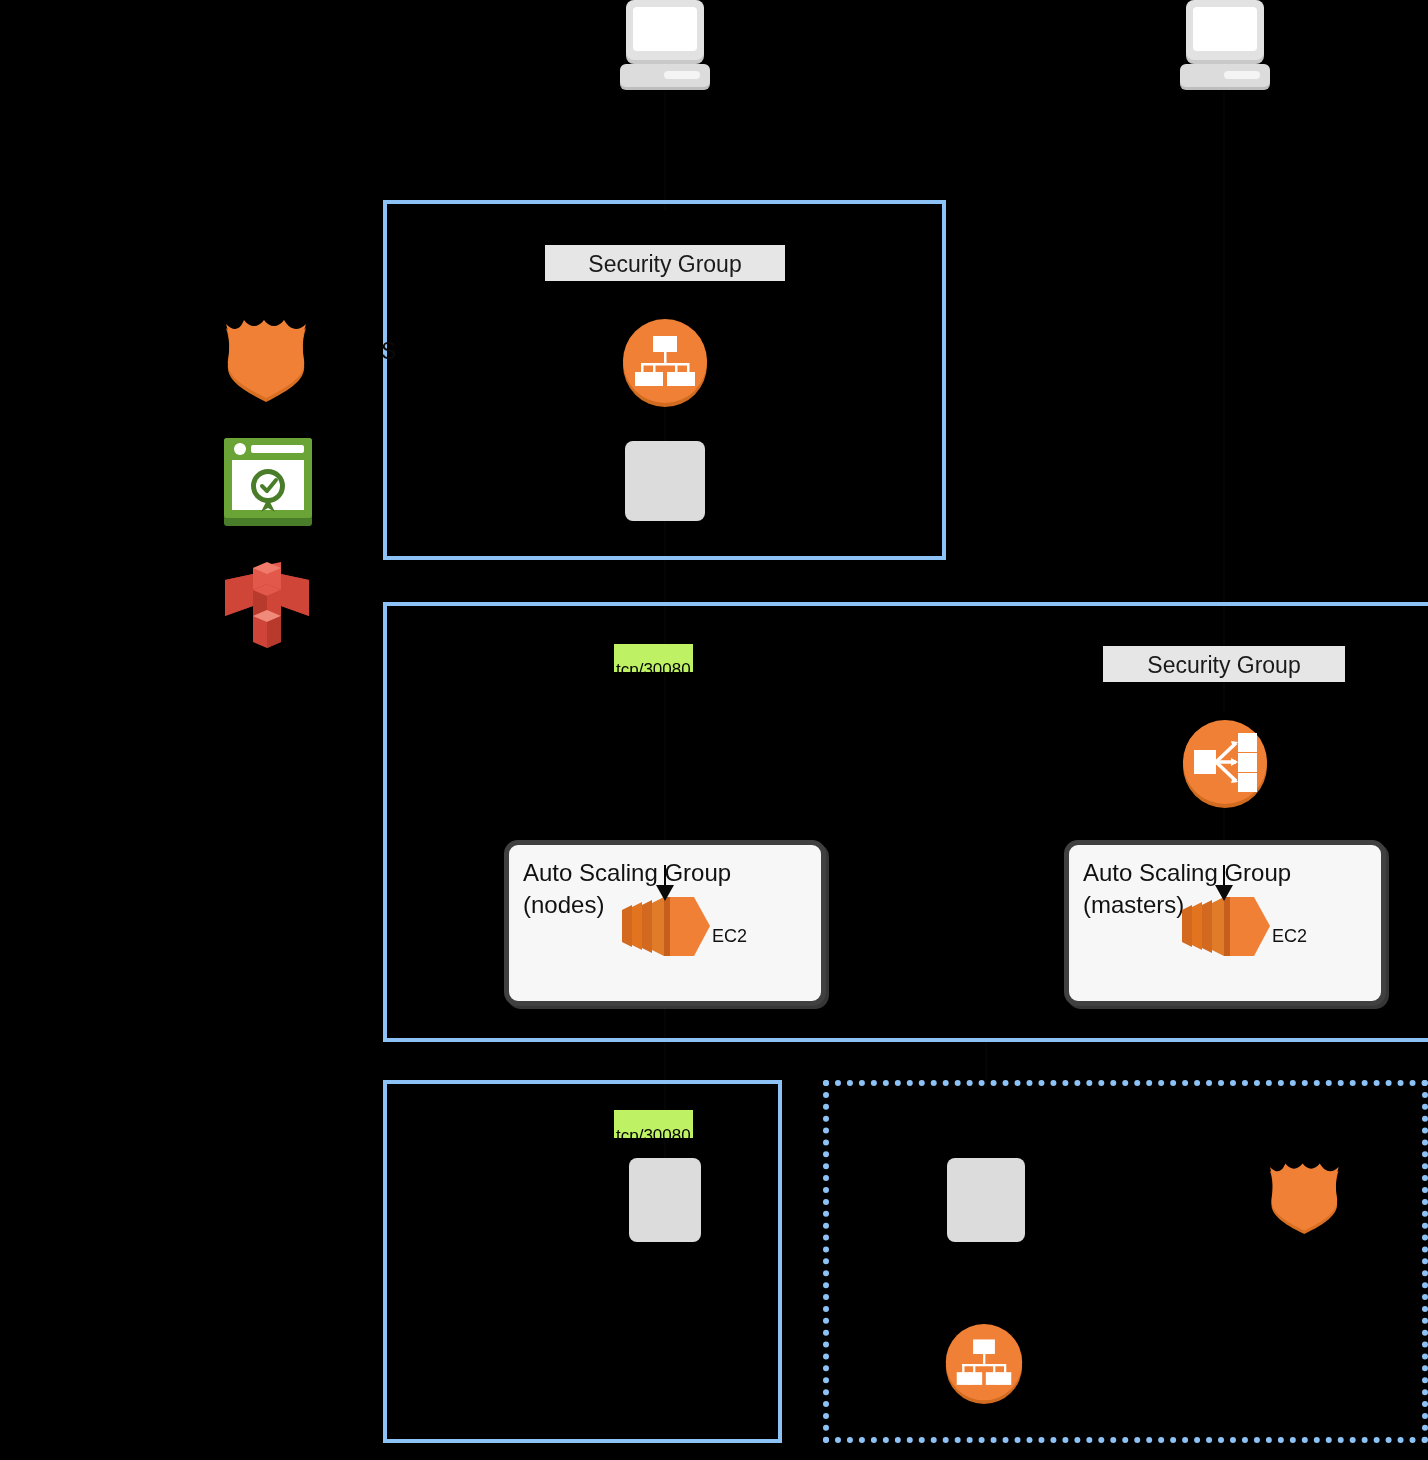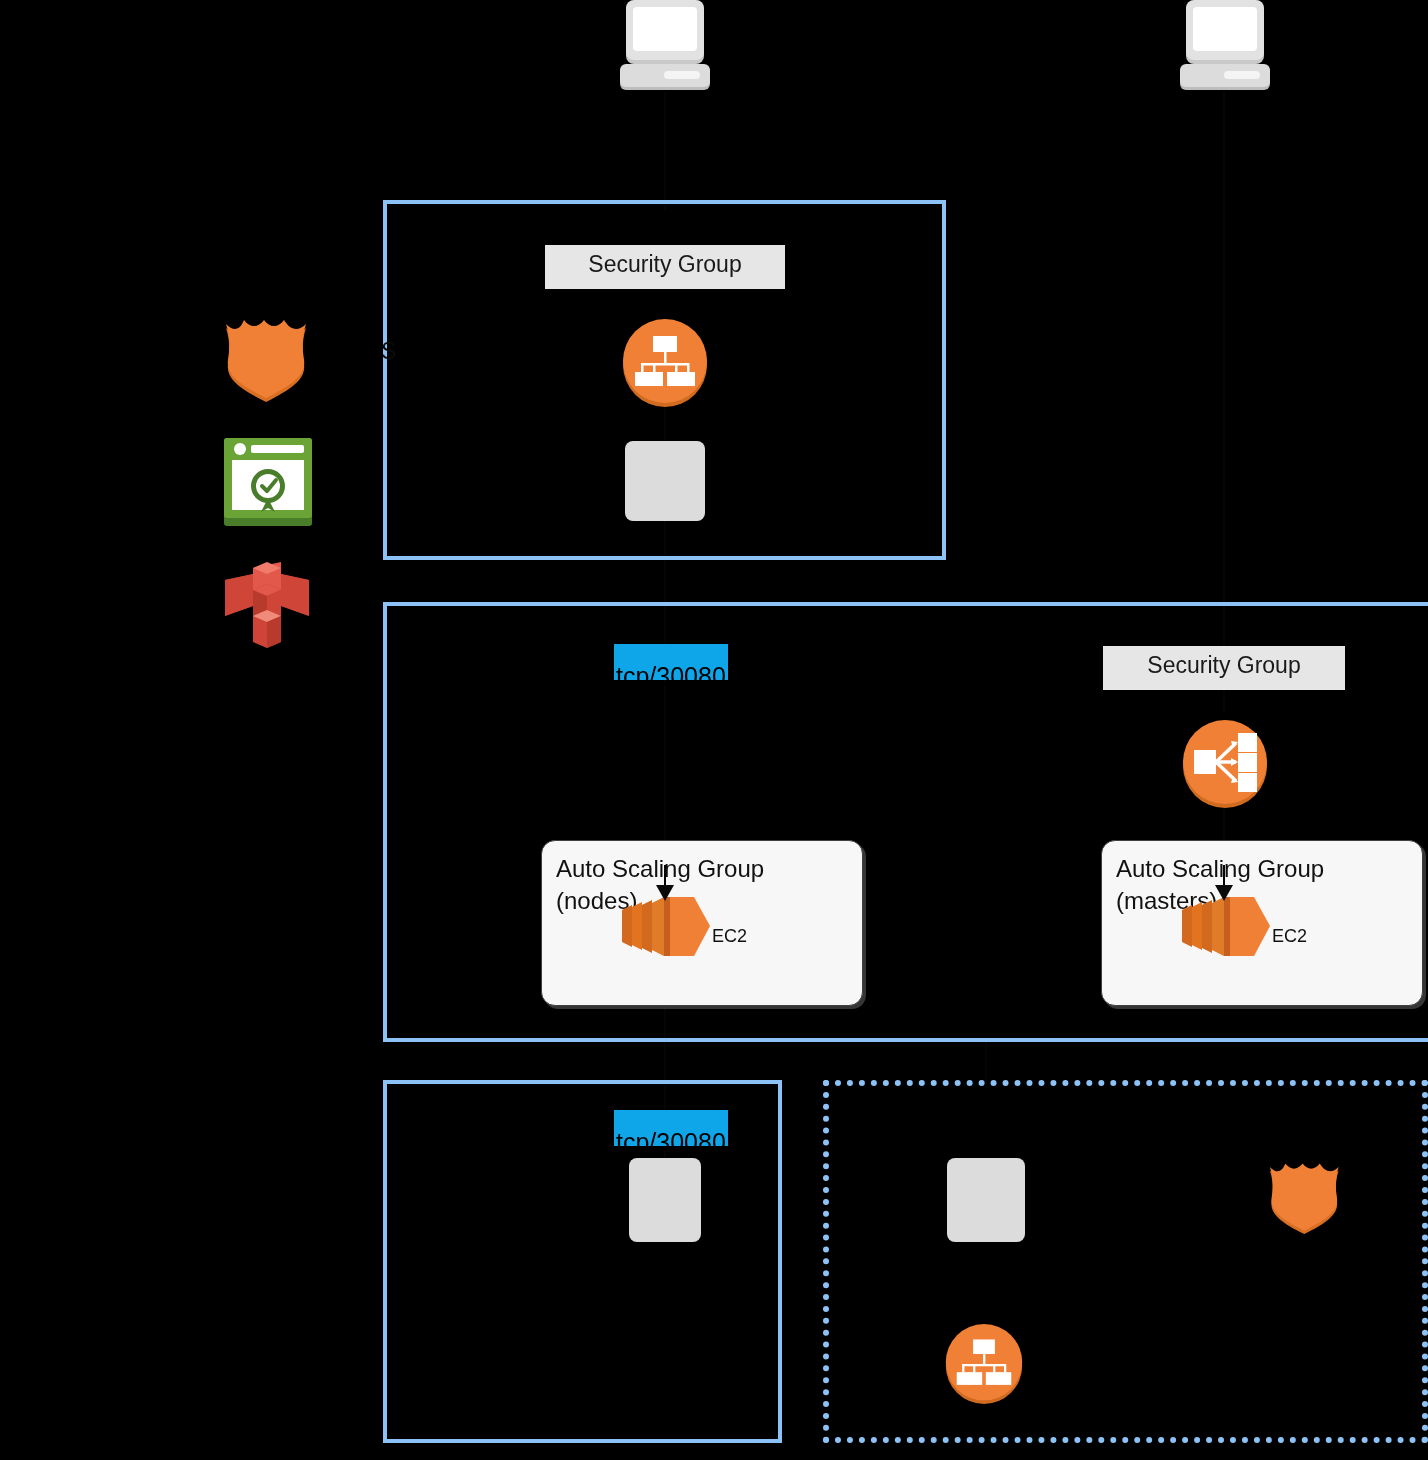--- a/index.html
+++ b/index.html
@@ -29,33 +29,33 @@
     border-width: 6px;
   }
 
   
   .chip {
     position: absolute;
     background: #e6e6e6;
     color: #1a1a1a;
     font-size: 23px;
     line-height: 38px;
-    height: 44px;
+    height: 36px;
     text-align: center;
     white-space: nowrap;
     box-sizing: border-box;
   }
   .wlabel {
     position: absolute;
-    background: #0ea5e9;
+    background: #bef264;
     color: #000000;
-    font-size: 25px;
+    font-size: 17px;
     line-height: 28px;
     height: 28px;
-    padding: 18px 2px;
+    padding: 12px 2px;
     white-space: nowrap;
     box-sizing: border-box;
   }
   .darklabel {
     position: absolute;
     color: #0b0b0b;
     font-size: 23px;
     line-height: 28px;
     white-space: nowrap;
   }
@@ -64,25 +64,24 @@
   .greybox {
     position: absolute;
     background: #dcdcdc;
     border-radius: 8px;
   }
 
   
   .asg {
     position: absolute;
     background: #f7f7f7;
-    border: 1px solid #404040;
+    border: 5px solid #404040;
     border-radius: 14px;
     box-shadow: 3px 3px 0 rgba(120,120,120,0.45);
     box-sizing: border-box;
-    margin-left: 37px;
   }
   .asg-title {
     position: absolute;
     left: 14px;
     top: 12px;
     font-size: 24px;
     line-height: 32px;
     color: #111111;
     white-space: pre-line;
   }

